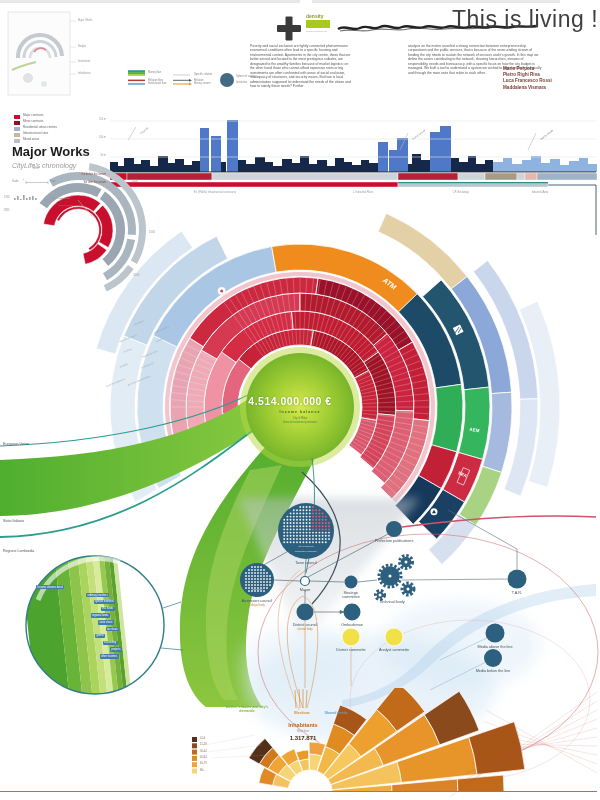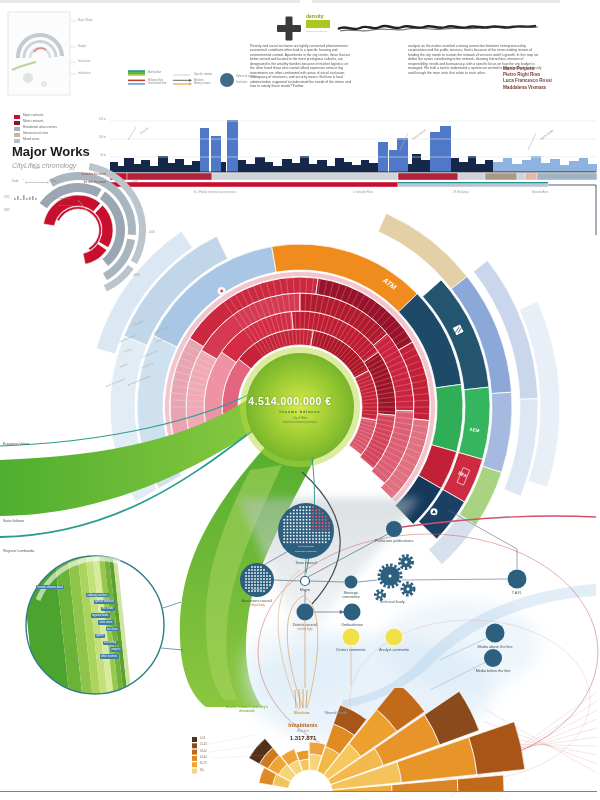--- a/index.html
+++ b/index.html
@@ -700,20 +700,21 @@
         <line x1="597" y1="764" x2="484.310564658556" y2="721.5739604378085" stroke="#c04444" stroke-width="0.45" opacity="0.3"></line>
         <line x1="597" y1="773" x2="485.8237106851101" y2="710.0120572223043" stroke="#c04444" stroke-width="0.45" opacity="0.3"></line>
         <line x1="205" y1="745" x2="255" y2="735" stroke="#caa" opacity="0.4" stroke-width="0.4"></line>
         <line x1="208" y1="752" x2="262" y2="745" stroke="#caa" opacity="0.4" stroke-width="0.4"></line>
         <line x1="212" y1="758" x2="270" y2="755" stroke="#caa" opacity="0.4" stroke-width="0.4"></line>
       </g>
   <rect x="0" y="791" width="597" height="1" fill="#c0392b" opacity="0.8"></rect>
 </svg>
 
 <div id="labels">
+  <div class="title">This is living !</div>
   <div class="intro" style="left:250px;width:104px">Poverty and social exclusion are tightly connected phenomenons: economical conditions often lead to a specific housing and environmental context. Apartments in the city centre, those that are better served and located in the most prestigious suburbs, are designated to the wealthy families because of market logistics; on the other hand those who cannot afford expensive rents or big investments are often confronted with areas of social exclusion, inadequacy of structures, and security issues. But how is local administration supposed to understand the needs of the citizen and how to satisfy those needs? Further</div>
   <div class="intro" style="left:408px;width:134px">analysis on the matter unveiled a strong connection between entrepreneurship, corporations and the public services, that is because of the never-ending stream of funding the city needs to sustain the network of services and it's growth. In this map we define the actors contributing to the network, showing hierarchies, streams of responsibility, needs and bureaucracy, with a specific focus on how the city budget is managed. We built a tool to understand a system we wished to represent both holistically and through the main units that relate to each other.</div>
   <div class="pl" style="left:306px;top:12.5px;width:40px;text-align:left;font-size:5px;color:#8a9a20;font-weight:bold">density</div>
   <div class="pl" style="left:306px;top:30px;width:50px;text-align:left;font-size:2.4px;color:#aaa">design research lab</div>
   <div class="pl" style="left:12px;top:144px;width:140px;text-align:left;font-size:13px;font-weight:bold;color:#1a1a1a">Major Works</div>
   <div class="pl" style="left:12px;top:162px;width:140px;text-align:left;font-size:7px;font-style:italic;color:#9a9a9a">CityLife's chronology</div>
   <div class="bignum">4.514.000.000 €</div>
   <div class="cap" style="top:410px;font-size:3.6px;font-weight:bold;letter-spacing:1px;color:#2e6b28">Income balance</div>
   <div class="cap" style="top:416.5px;font-size:2.6px;color:#4a8a3a">City of Milan</div>
   <div class="cap" style="top:421px;font-size:2.6px;color:#4a8a3a">financial statement previsions</div>

